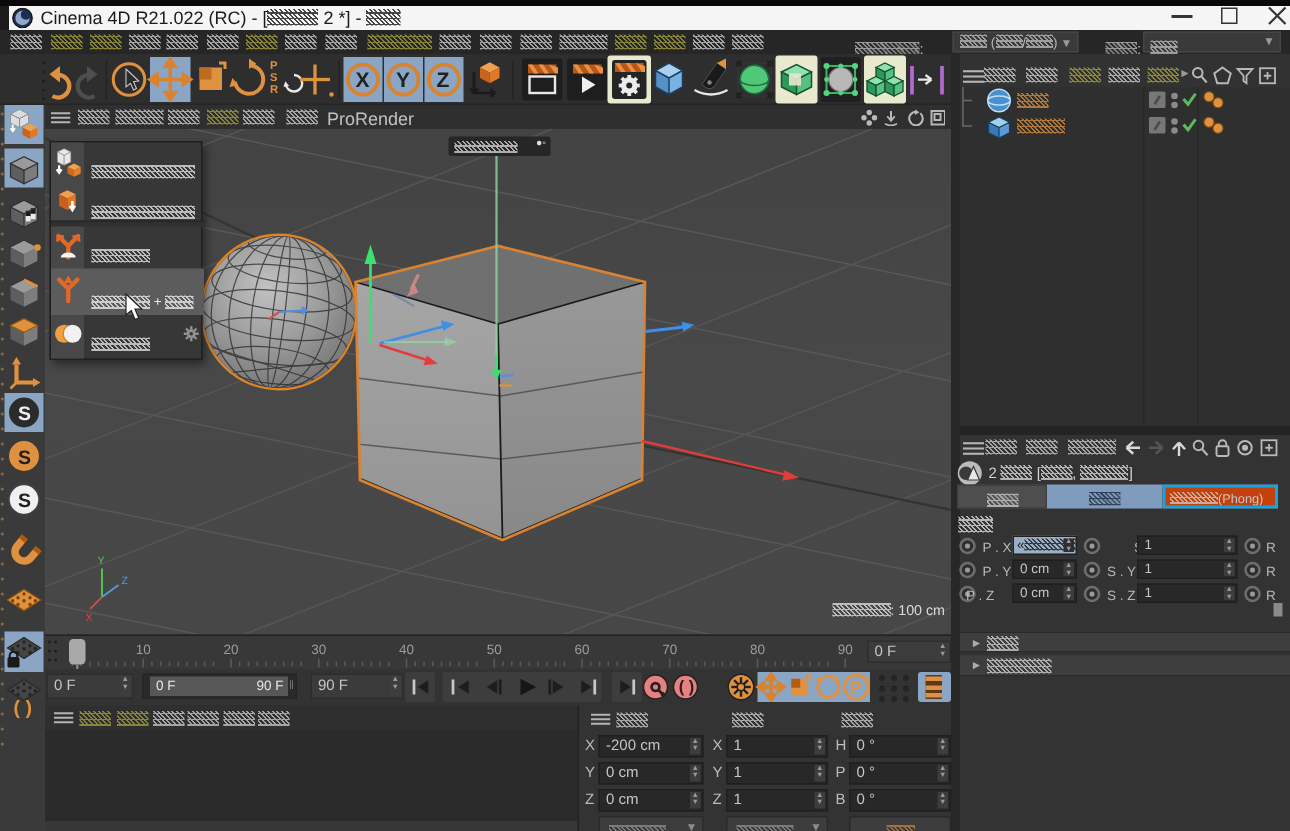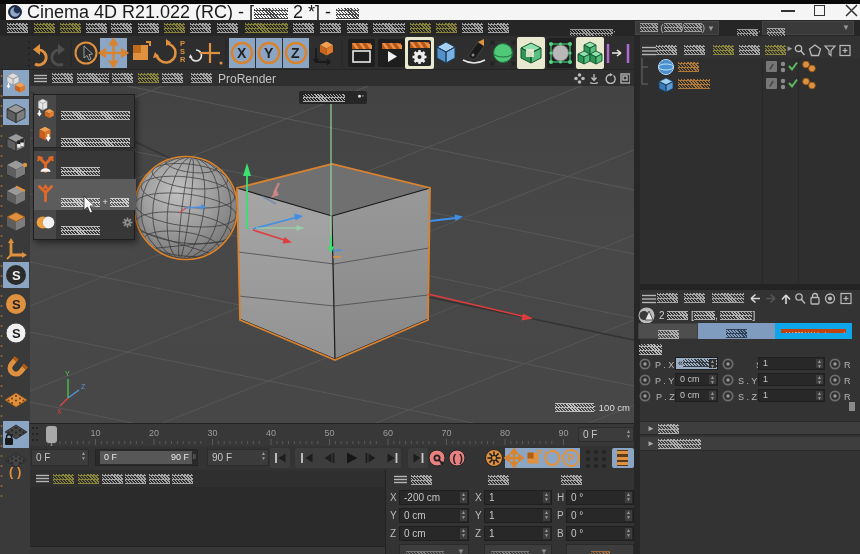--- a/index.html
+++ b/index.html
@@ -16,21 +16,21 @@
 <div id="app">
 
 <div class="abs" style="left:0;top:0;width:860px;height:20px;background:#f5f5f5"></div>
 <div class="abs" style="left:0;top:0;width:860px;height:4px;background:#090909"></div>
 <div class="abs" style="left:0;top:4px;width:6px;height:16px;background:#1b1b1b"></div>
 <svg class="abs" style="left:8px;top:5px" width="14" height="14" viewBox="0 0 14 14">
       <circle cx="7" cy="7" r="6.5" fill="#1e2e50"></circle>
       <circle cx="7" cy="7" r="6.5" fill="none" stroke="#111" stroke-width="0.8"></circle>
       <path d="M7 2.2 A4.8 4.8 0 1 0 11.8 7 A3.4 3.4 0 1 1 7 2.2" fill="#8fa8c8"></path>
     </svg>
-<div class="abs" style="left:27px;top:4px;height:16px;line-height:16px;color:#1a1a1a;font-size:18px">Cinema 4D R21.022 (RC) - [<i class="z z11" style="width:34px"></i> 2 *] - <i class="z z11" style="width:23px"></i></div>
+<div class="abs" style="left:27px;top:4px;height:16px;line-height:16px;color:#1a1a1a;font-size:12px">Cinema 4D R21.022 (RC) - [<i class="z z11" style="width:34px"></i> 2 *] - <i class="z z11" style="width:23px"></i></div>
 <div class="abs" style="left:781px;top:10px;width:14px;height:1.5px;background:#333"></div>
 <div class="abs" style="left:814px;top:5px;width:11px;height:11px;border:1.5px solid #333"></div>
 <svg class="abs" style="left:845px;top:4px" width="13" height="13">
       <path d="M1 1 L12 12 M12 1 L1 12" stroke="#333" stroke-width="1.5"></path>
     </svg>
 
 <div class="abs" style="left:0;top:20px;width:860px;height:16px;background:#262626" id="topmenu">
 <i class="abs z gry" style="left:7px;top:3px;width:21px"></i>
 <i class="abs z olv" style="left:34px;top:3px;width:21px"></i>
 <i class="abs z olv" style="left:60px;top:3px;width:21px"></i>
@@ -952,21 +952,21 @@
 
 <svg class="abs" style="left:4px;top:17px" width="17" height="17" viewBox="0 0 17 17">
           <circle cx="8.5" cy="8.5" r="8" fill="#bcbcbc"></circle>
           <circle cx="6" cy="8.5" r="4.5" fill="#3a3a3a"></circle>
           <path d="M11 4 l4 9 h-8 Z" fill="#e8e8e8" stroke="#3a3a3a" stroke-width="0.8"></path>
         </svg>
 <span class="abs" style="left:25px;top:20px;color:#d2d2d2;font-size:10px">2 <i class="z" style="width:21px"></i> [<i class="z" style="width:21px"></i>, <i class="z" style="width:32px"></i>]</span>
 
 <div class="abs" style="left:4px;top:33px;width:60px;height:16px;background:#4e4e4e;border:1px solid #404040;text-align:center;color:#c8c8c8"><i class="z" style="width:21px;margin-top:3px"></i></div>
 <div class="abs" style="left:64px;top:33px;width:77px;height:16px;background:#7f9cbf;text-align:center;color:#1e2a3a"><i class="z" style="width:21px;margin-top:3px"></i></div>
-<div class="abs" style="left:141px;top:33px;width:77px;height:16px;background:#c2410c;border:6px solid #0ea5e9;color:#c8c8c8;white-space:nowrap;overflow:hidden;font-size:8.5px;line-height:14px"><i class="z z8" style="width:32px;margin-left:3px"></i>(Phong)</div>
+<div class="abs" style="left:141px;top:33px;width:77px;height:16px;background:#c2410c;border:2px solid #0ea5e9;color:#c8c8c8;white-space:nowrap;overflow:hidden;font-size:8.5px;line-height:14px"><i class="z z8" style="width:32px;margin-left:3px"></i>(Phong)</div>
 
 <i class="abs z z11 gry" style="left:5px;top:54px;width:23px;color:#d8d8d8"></i>
 
 <div id="amrows" style="position:absolute;left:0;top:67px;width:226px;height:48px;font-size:9px;color:#b8b8b8">
 <svg class="abs" style="left:0;top:0" width="226" height="48" viewBox="0 0 226 48">
 <g>
 <circle cx="11" cy="7" r="5.5" fill="#6e6e6e"></circle>
               <circle cx="11" cy="7" r="3.8" fill="#2e2e2e"></circle>
               <circle cx="11" cy="7" r="1.7" fill="#9a9a9a"></circle>
 <circle cx="94" cy="7" r="5.5" fill="#6e6e6e"></circle>
@@ -990,21 +990,21 @@
 <circle cx="94" cy="39" r="5.5" fill="#6e6e6e"></circle>
               <circle cx="94" cy="39" r="3.8" fill="#2e2e2e"></circle>
               <circle cx="94" cy="39" r="1.7" fill="#9a9a9a"></circle>
 <circle cx="201" cy="39" r="5.5" fill="#6e6e6e"></circle>
               <circle cx="201" cy="39" r="3.8" fill="#2e2e2e"></circle>
               <circle cx="201" cy="39" r="1.7" fill="#9a9a9a"></circle>
 </g>
 </svg>
 <span class="abs" style="left:21px;top:2.5px">P . X</span>
 <span class="abs" style="left:21px;top:18.5px">P . Y</span>
-<span class="abs" style="left:22px;top:34.5px">P . Z</span>
+<span class="abs" style="left:10px;top:34.5px">P . Z</span>
 <span class="abs" style="left:122px;top:2.5px">S . X</span>
 <span class="abs" style="left:104px;top:18.5px">S . Y</span>
 <span class="abs" style="left:104px;top:34.5px">S . Z</span>
 <span class="abs" style="left:210px;top:2.5px">R</span>
 <span class="abs" style="left:210px;top:18.5px">R</span>
 <span class="abs" style="left:210px;top:34.5px">R</span>
 <div class="fld" style="left:41px;top:0;width:43px;height:13px;line-height:11px;background:#9aafc6;color:#1d1d1d;padding-left:2px;overflow:hidden">«<i class="z z8" style="width:35px"></i><span class="spin" style="background:#2e2e2e">▲<br>▼</span></div>
 <div class="fld" style="left:41px;top:16px;width:43px;height:13px;line-height:11px">0 cm<span class="spin">▲<br>▼</span></div>
 <div class="fld" style="left:41px;top:32px;width:43px;height:13px;line-height:11px">0 cm<span class="spin">▲<br>▼</span></div>
 <div class="fld" style="left:124px;top:0;width:67px;height:13px;line-height:11px">1<span class="spin">▲<br>▼</span></div>

